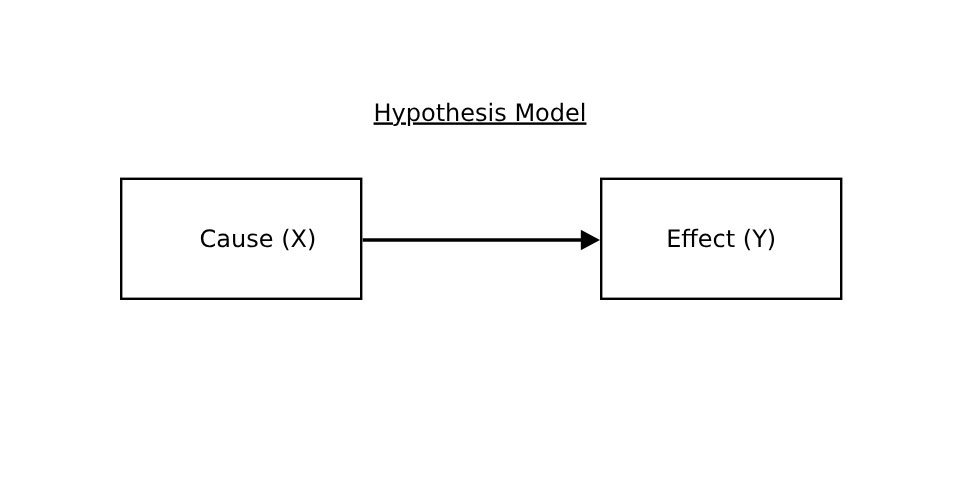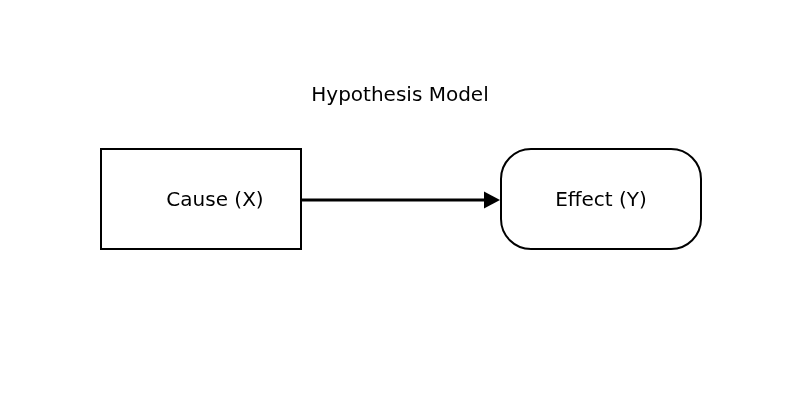--- a/index.html
+++ b/index.html
@@ -20,35 +20,36 @@
   .diagram-title {
     position: absolute;
     left: 0;
     top: 82px;
     width: 800px;
     text-align: center;
     font-size: 20px;
     line-height: 24px;
     color: #000000;
     white-space: nowrap;
+    text-decoration: underline;
   }
   .node-box {
     position: absolute;
     box-sizing: border-box;
     width: 202px;
     height: 102px;
     top: 148px;
     background: #ffffff;
     border: 2.5px solid #000000;
     display: flex;
     align-items: center;
     justify-content: center;
   }
   .node-box.cause { left: 100px; padding-left: 28px; }
-  .node-box.effect { left: 500px; border-radius: 31px; }
+  .node-box.effect { left: 500px; }
   .node-label {
     font-size: 20px;
     line-height: 24px;
     color: #000000;
     white-space: nowrap;
   }
   .edge-layer {
     position: absolute;
     left: 0;
     top: 0;

